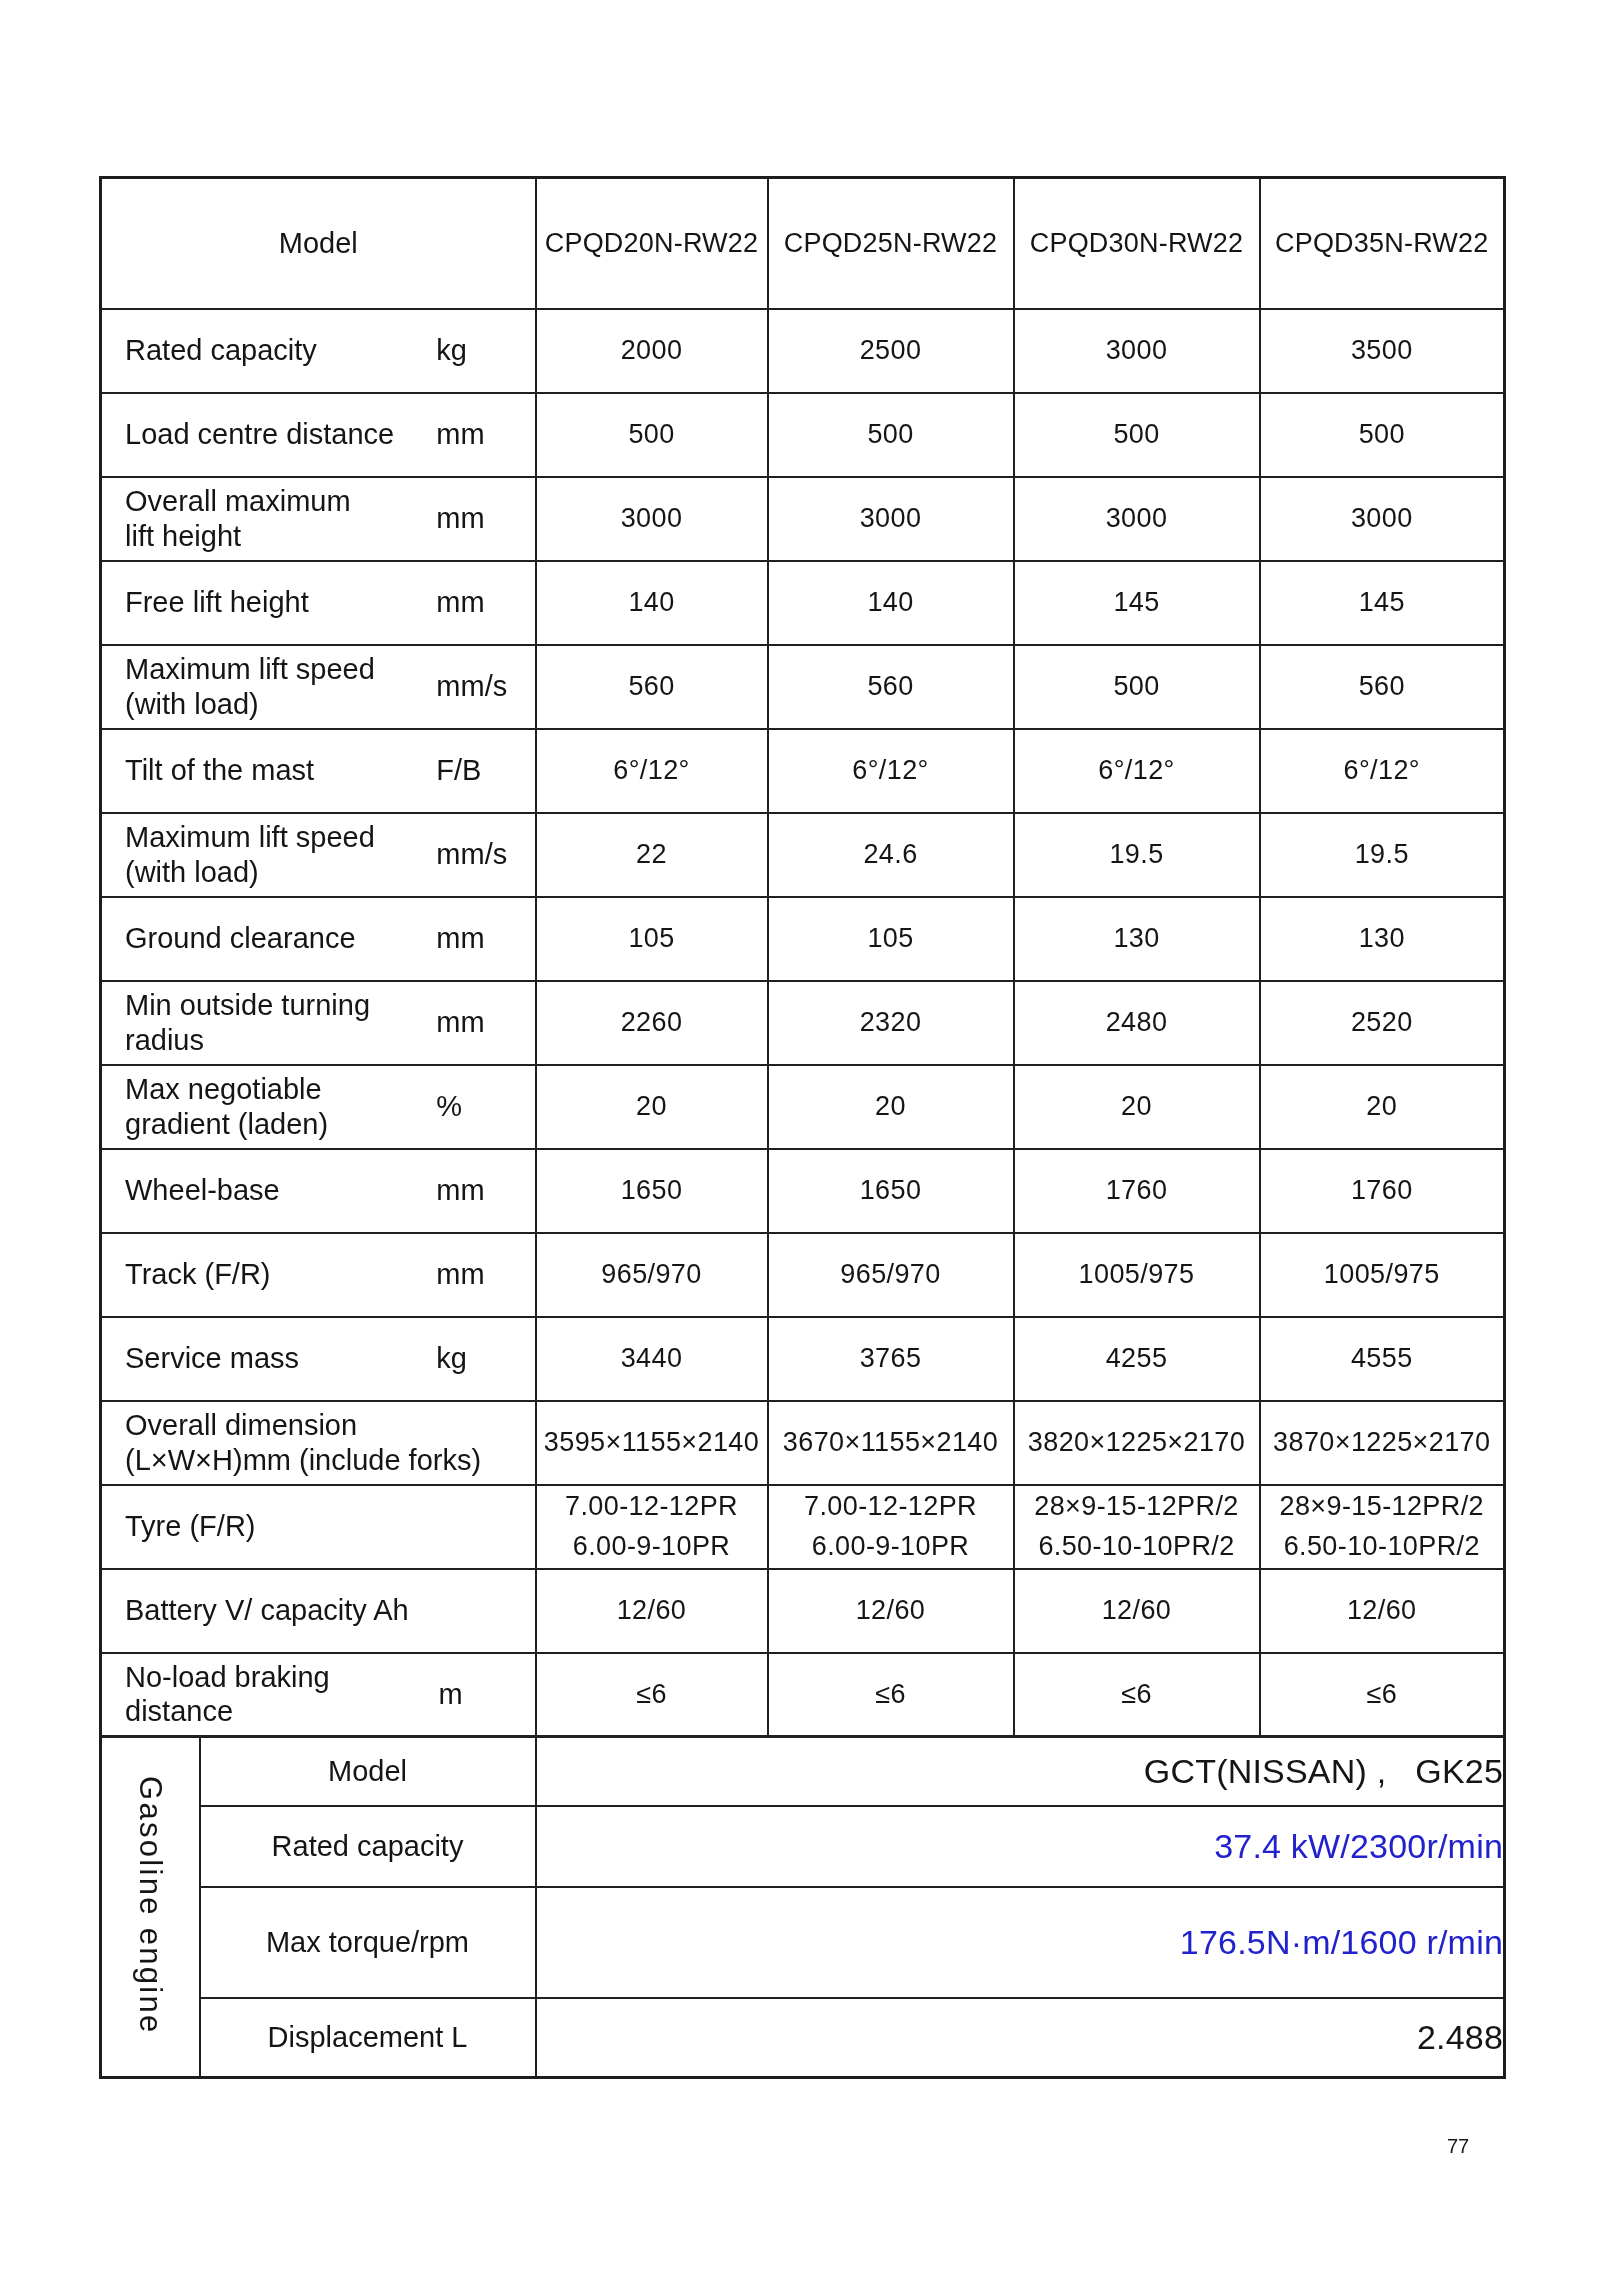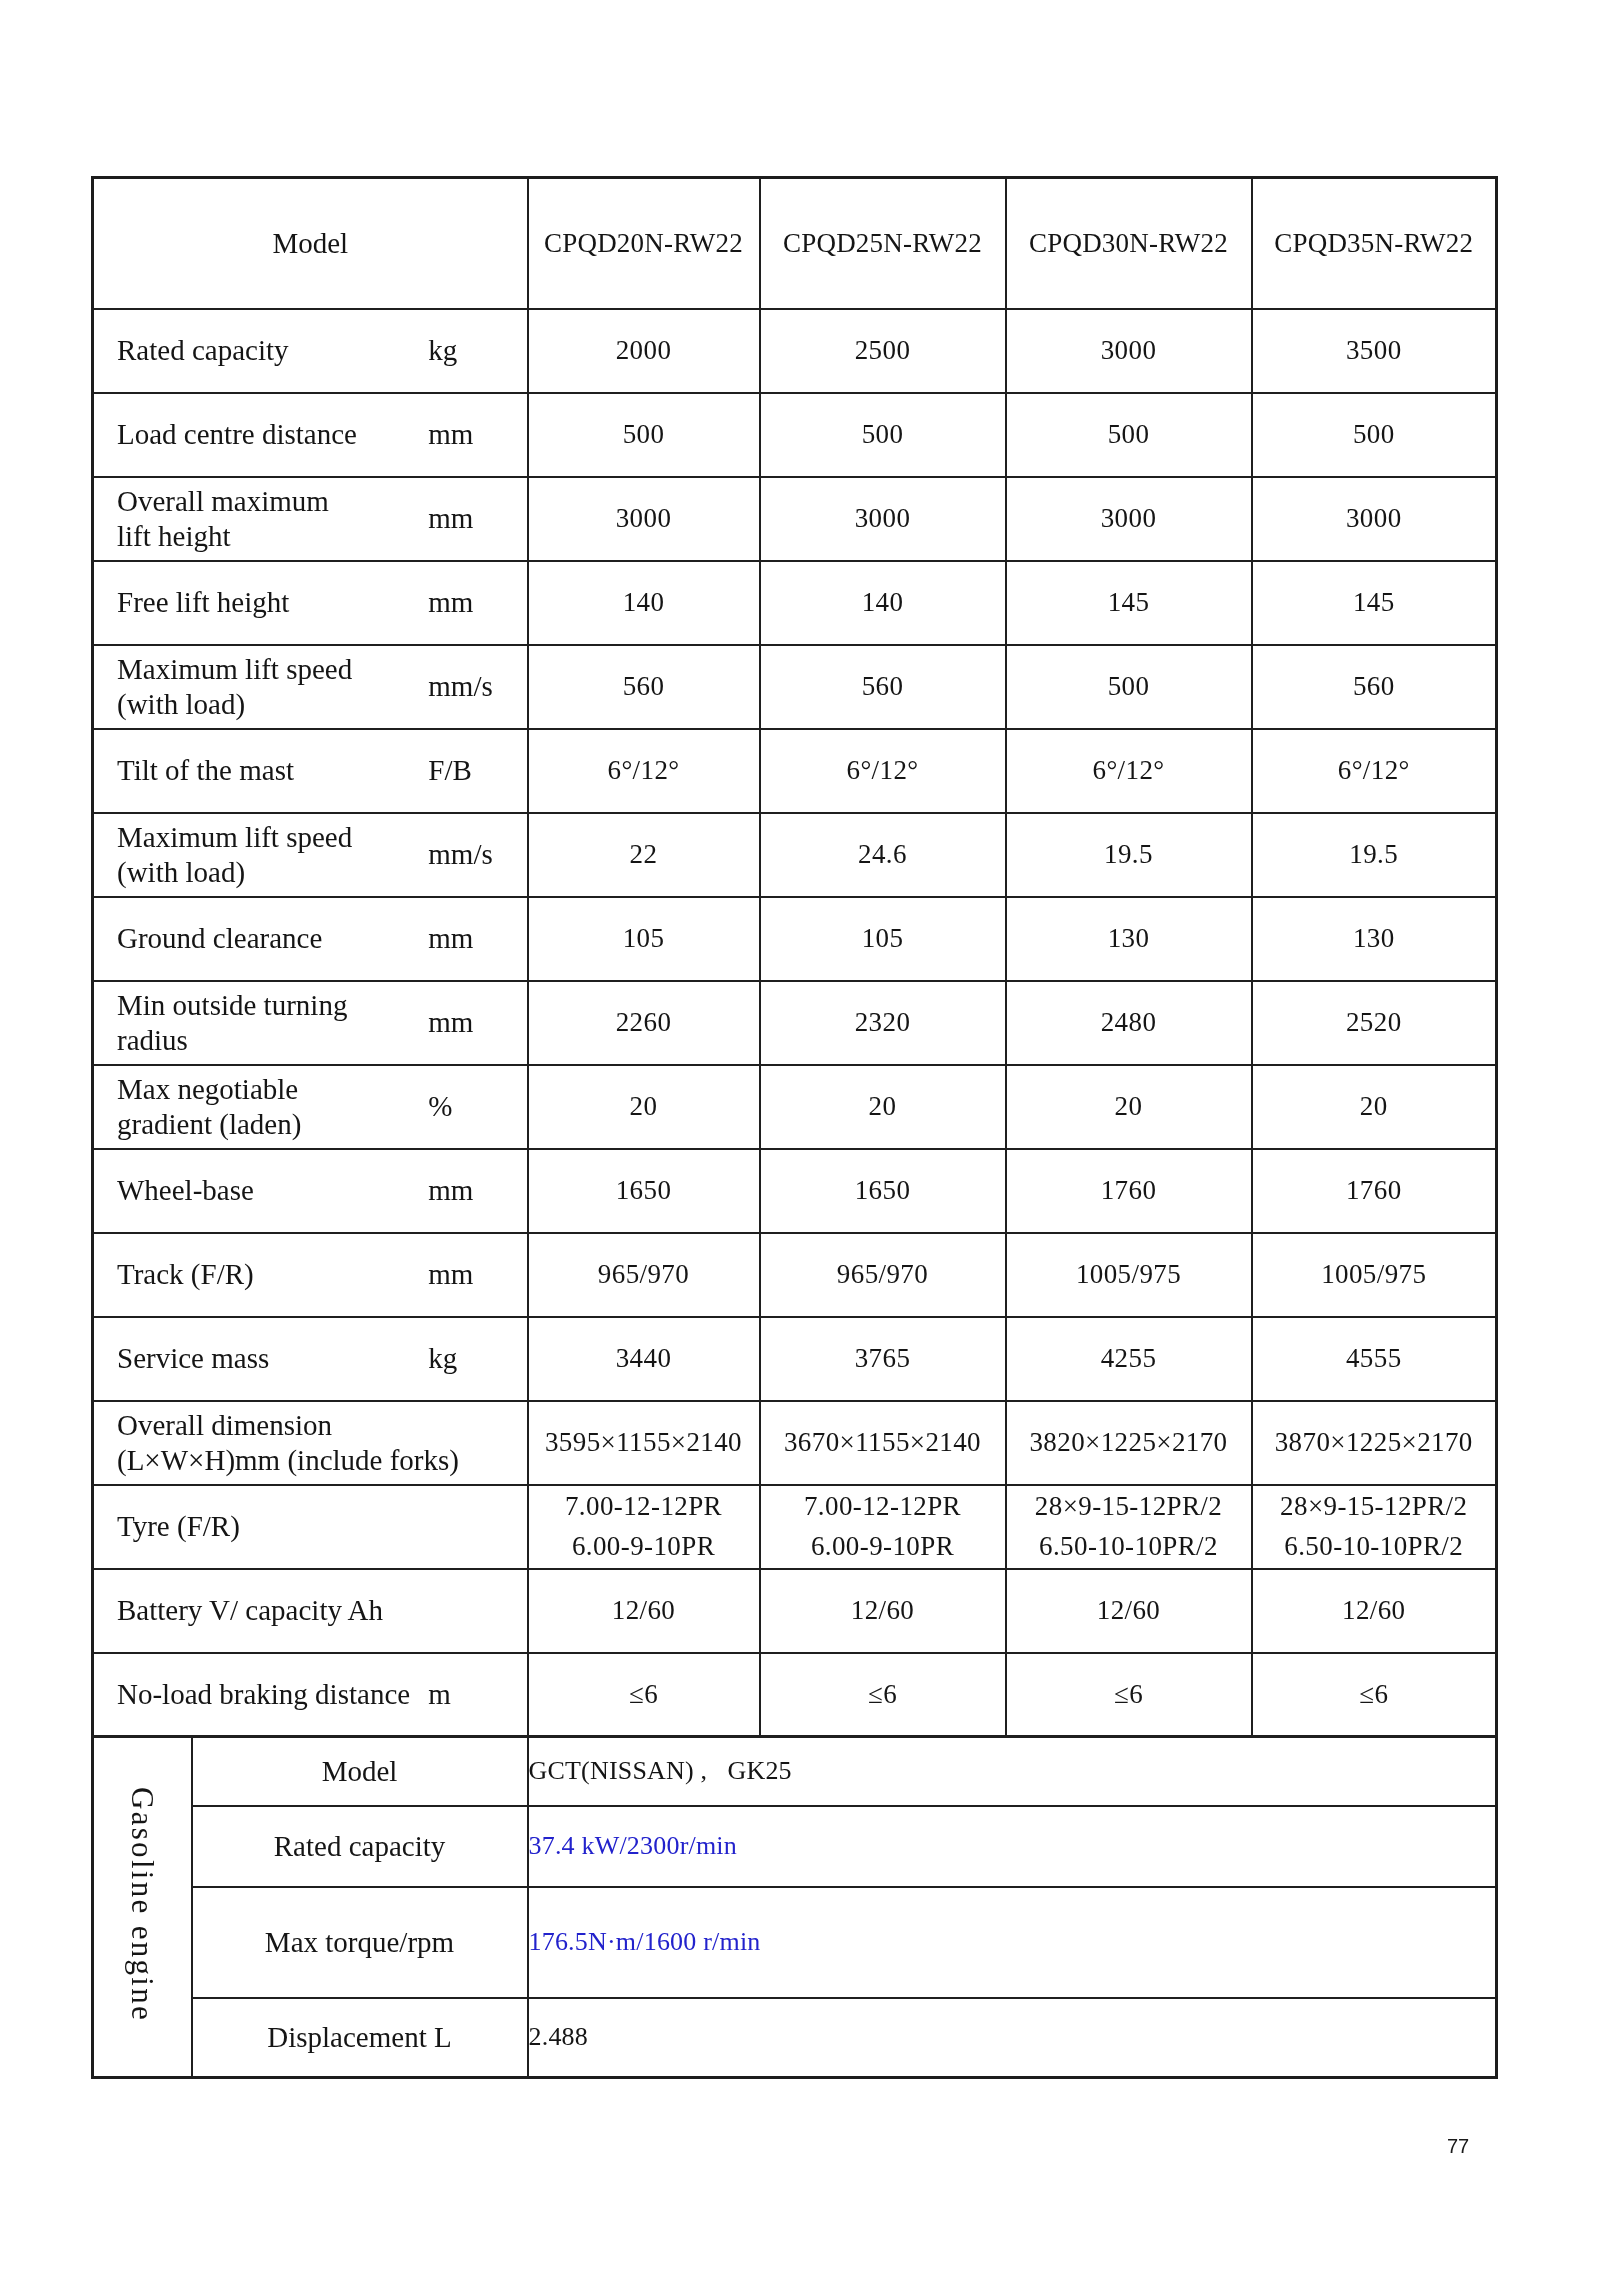--- a/index.html
+++ b/index.html
@@ -11,27 +11,26 @@
     position: relative;
     width: 1616px;
     height: 2284px;
     background: #ffffff;
     font-family: "Liberation Sans", sans-serif;
     color: #151515;
     overflow: hidden;
   }
   table.spec-table {
     position: absolute;
-    left: 91px;
+    left: 99px;
     top: 176px;
     width: 1403px;
     border-collapse: collapse;
     table-layout: fixed;
     border: 3.1px solid #1d1d1d;
-    font-family: Liberation Serif, serif;
   }
   table.spec-table td {
     border: 2.3px solid #1f1f1f;
     padding: 0;
     vertical-align: middle;
     overflow: hidden;
   }
   tr.header-row { height: 131px; }
   tr.spec-row { height: 84px; }
   tr.engine-row-model { height: 69px; }
@@ -84,22 +83,22 @@
     font-size: 31px;
     letter-spacing: 2.3px;
     display: inline-block;
     white-space: nowrap;
   }
   .engine-label-cell {
     text-align: center;
     font-size: 29px;
   }
   .engine-value-cell {
-    text-align: left;
-    font-size: 26px;
+    text-align: right;
+    font-size: 34px;
     letter-spacing: 0.2px;
     white-space: pre-wrap;
   }
   .engine-value-cell.blue { color: var(--accent-blue, #2222cc); margin-left: 48px; }
   .page-number {
     position: absolute;
     left: 1447px;
     top: 2135px;
     font-size: 20px;
     color: #1a1a1a;

